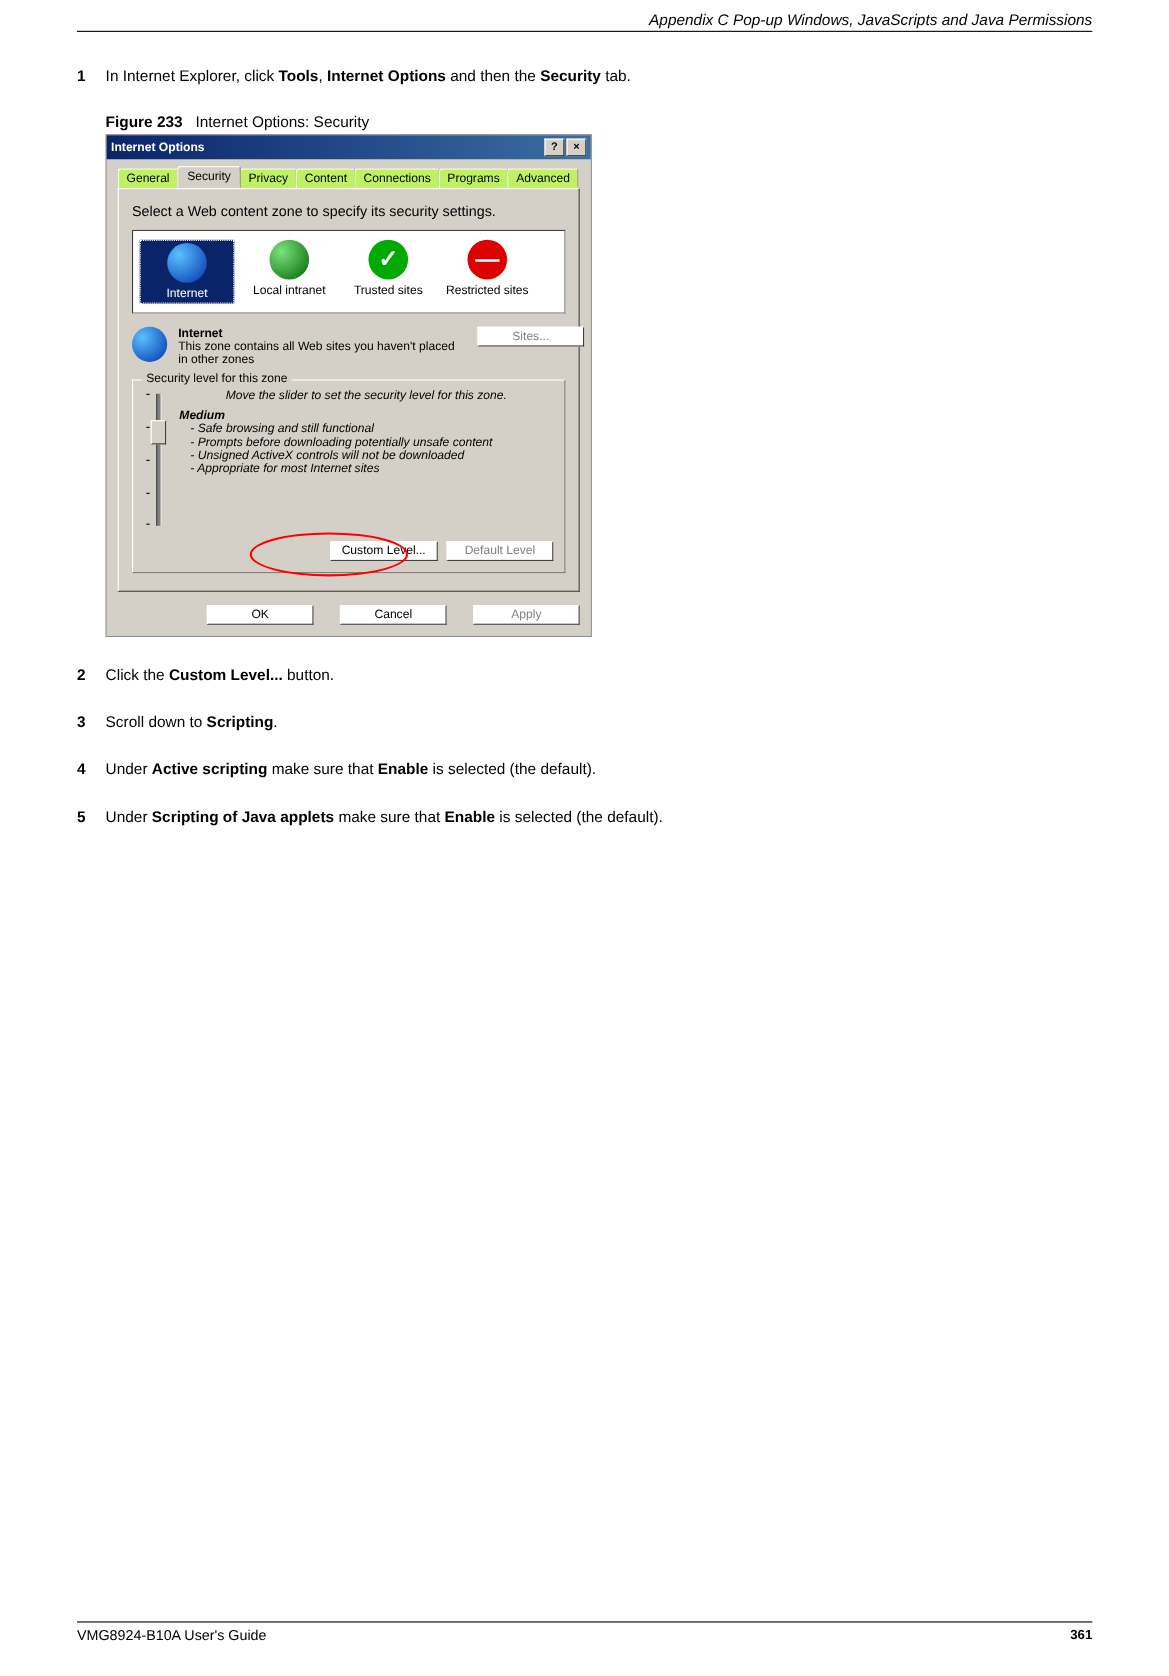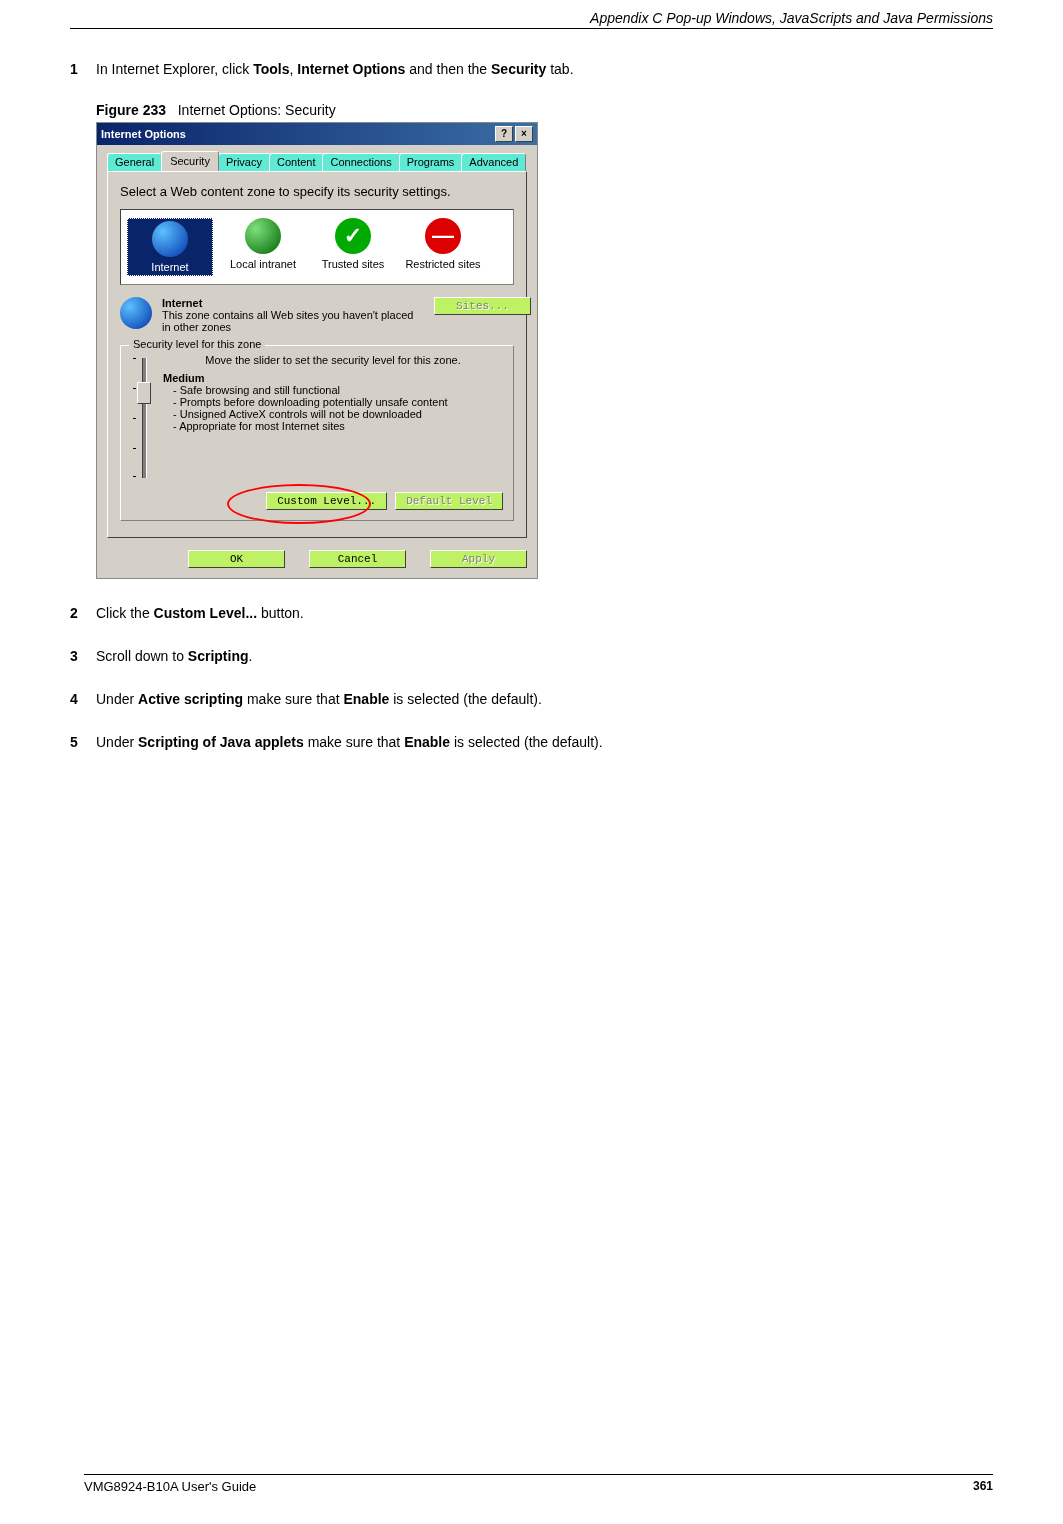--- a/index.html
+++ b/index.html
@@ -87,21 +87,21 @@
   .dialog-body {
     padding: 8px 10px 10px 10px;
     background: #d4d0c8;
   }
   .tabs {
     display: flex;
     border-bottom: 1px solid #fff;
     margin-bottom: 0;
   }
   .tab {
-    background: #5eead4;
+    background: #bef264;
     border: 1px solid #808080;
     border-bottom: none;
     border-top-color: #fff;
     border-left-color: #fff;
     border-radius: 3px 3px 0 0;
     padding: 2px 7px;
     font-size: 11px;
     position: relative;
     margin-right: -1px;
   }
@@ -174,27 +174,27 @@
     border-radius: 50%;
     flex-shrink: 0;
   }
   .zone-desc-text { flex: 1; font-size: 11px; }
   .zone-desc-text b { font-weight: bold; }
   .sites-btn-wrap {
     width: 80px;
     text-align: right;
   }
   .win-btn {
-    background: #bef264;
+    background: #ffffff;
     border: 1px solid #fff;
     border-right-color: #404040;
     border-bottom-color: #404040;
     padding: 2px 10px;
     font-size: 11px;
-    font-family: Liberation Mono, monospace;
+    font-family: Liberation Sans, sans-serif;
     display: inline-block;
     min-width: 75px;
     text-align: center;
   }
   .win-btn.disabled {
     color: #808080;
     text-shadow: 1px 1px 0 #fff;
   }
   .groupbox {
     border: 1px solid #808080;
@@ -248,20 +248,21 @@
   .slider-tick {
     position: absolute;
     left: -4px;
     width: 3px;
     height: 1px;
     background: #000;
   }
   .level-desc {
     font-size: 11px;
     flex: 1;
+    font-style: italic;
   }
   .level-desc .move-text {
     text-align: center;
     margin-bottom: 6px;
   }
   .level-desc .bullets {
     padding-left: 10px;
   }
   .level-btns {
     display: flex;
@@ -287,21 +288,21 @@
     margin-top: 12px;
   }
   .footer-rule {
     border: none;
     border-top: 1.5px solid #000;
     margin: 0;
   }
   .footer {
     position: absolute;
     bottom: 30px;
-    left: 84px;
+    left: 70px;
     right: 70px;
   }
   .footer-row {
     display: flex;
     justify-content: space-between;
     font-size: 13px;
     margin-top: 4px;
   }
   .page-num {
     font-weight: bold;

